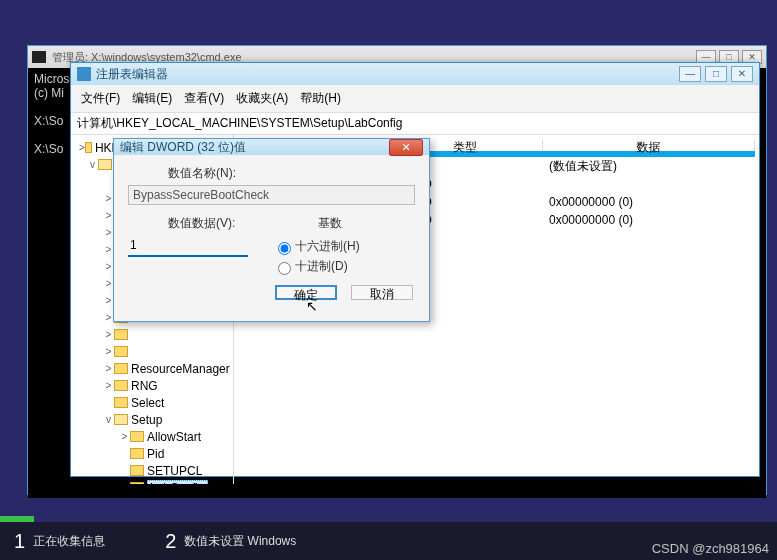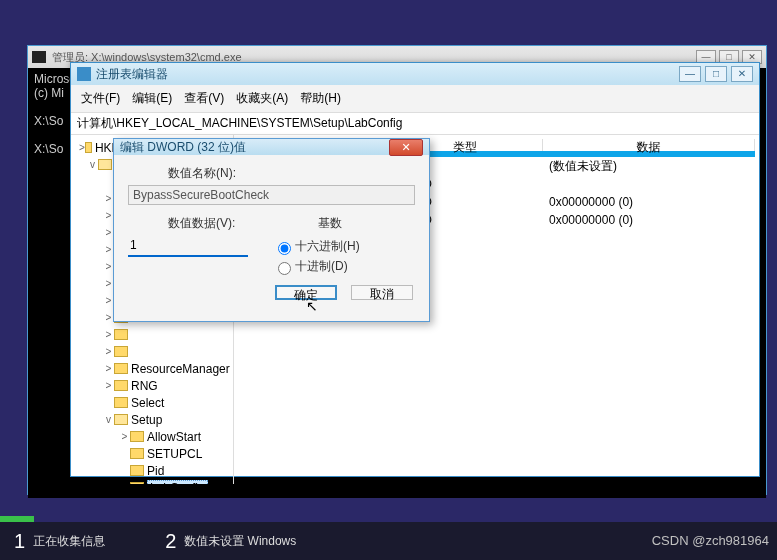--- a/index.html
+++ b/index.html
@@ -54,21 +54,21 @@
 .dlg-btns { display: flex; justify-content: flex-end; gap: 14px; padding: 0 16px 10px; }
 .dlg-btn { width: 62px; height: 15px; font-size: 12px; background: #f7f7f7; border: 1px solid #bbb; border-radius: 0; cursor: pointer; }
 .dlg-btn.def { border: 2px solid #3a8dc8; }
 .cursor-arrow { position: absolute; left: 306px; top: 298px; font-size: 14px; color: #000; pointer-events: none; }
 
 
 .bottom-bar { position: absolute; left: 0; bottom: 0; width: 777px; height: 38px; display: flex; align-items: center; background: #1a1a2e; color: #ddd; font-size: 12px; }
 .progress-green { position: absolute; bottom: 38px; left: 0; height: 6px; width: 34px; background: #3ac14a; }
 .step { display: flex; align-items: center; margin-left: 14px; }
 .step-num { font-size: 20px; font-weight: 300; margin-right: 8px; color: #fff; }
-.watermark { position: absolute; right: 8px; bottom: 12px; font-size: 13px; color: #c0c0c0; }
+.watermark { position: absolute; right: 8px; bottom: 4px; font-size: 13px; color: #c0c0c0; }
 </style>
 </head>
 <body>
 
 <div class="cmd-window">
   <div class="cmd-title">
     <div class="cmd-icon"></div>
     <span>管理员: X:\windows\system32\cmd.exe</span>
     <div class="cmd-btns">
       <div class="cmd-btn">—</div>
@@ -213,27 +213,27 @@
         <div class="tree-item">
           <span class="tree-indent" style="width: 46px;"></span>
           <span class="expander">&gt;</span>
           <span class="folder"></span>
           <span class="tree-label">AllowStart</span>
         </div>
         <div class="tree-item">
           <span class="tree-indent" style="width: 46px;"></span>
           <span class="expander"></span>
           <span class="folder"></span>
+          <span class="tree-label">Pid</span>
+        </div>
+        <div class="tree-item">
+          <span class="tree-indent" style="width: 46px;"></span>
+          <span class="expander"></span>
+          <span class="folder"></span>
           <span class="tree-label">SETUPCL</span>
-        </div>
-        <div class="tree-item">
-          <span class="tree-indent" style="width: 46px;"></span>
-          <span class="expander"></span>
-          <span class="folder"></span>
-          <span class="tree-label">Pid</span>
         </div>
         <div class="tree-item">
           <span class="tree-indent" style="width: 46px;"></span>
           <span class="expander"></span>
           <span class="folder"></span>
           <span class="tree-label sel">LabConfig</span>
         </div>
       </div>
     <div class="re-list">
       <div class="list-head">

